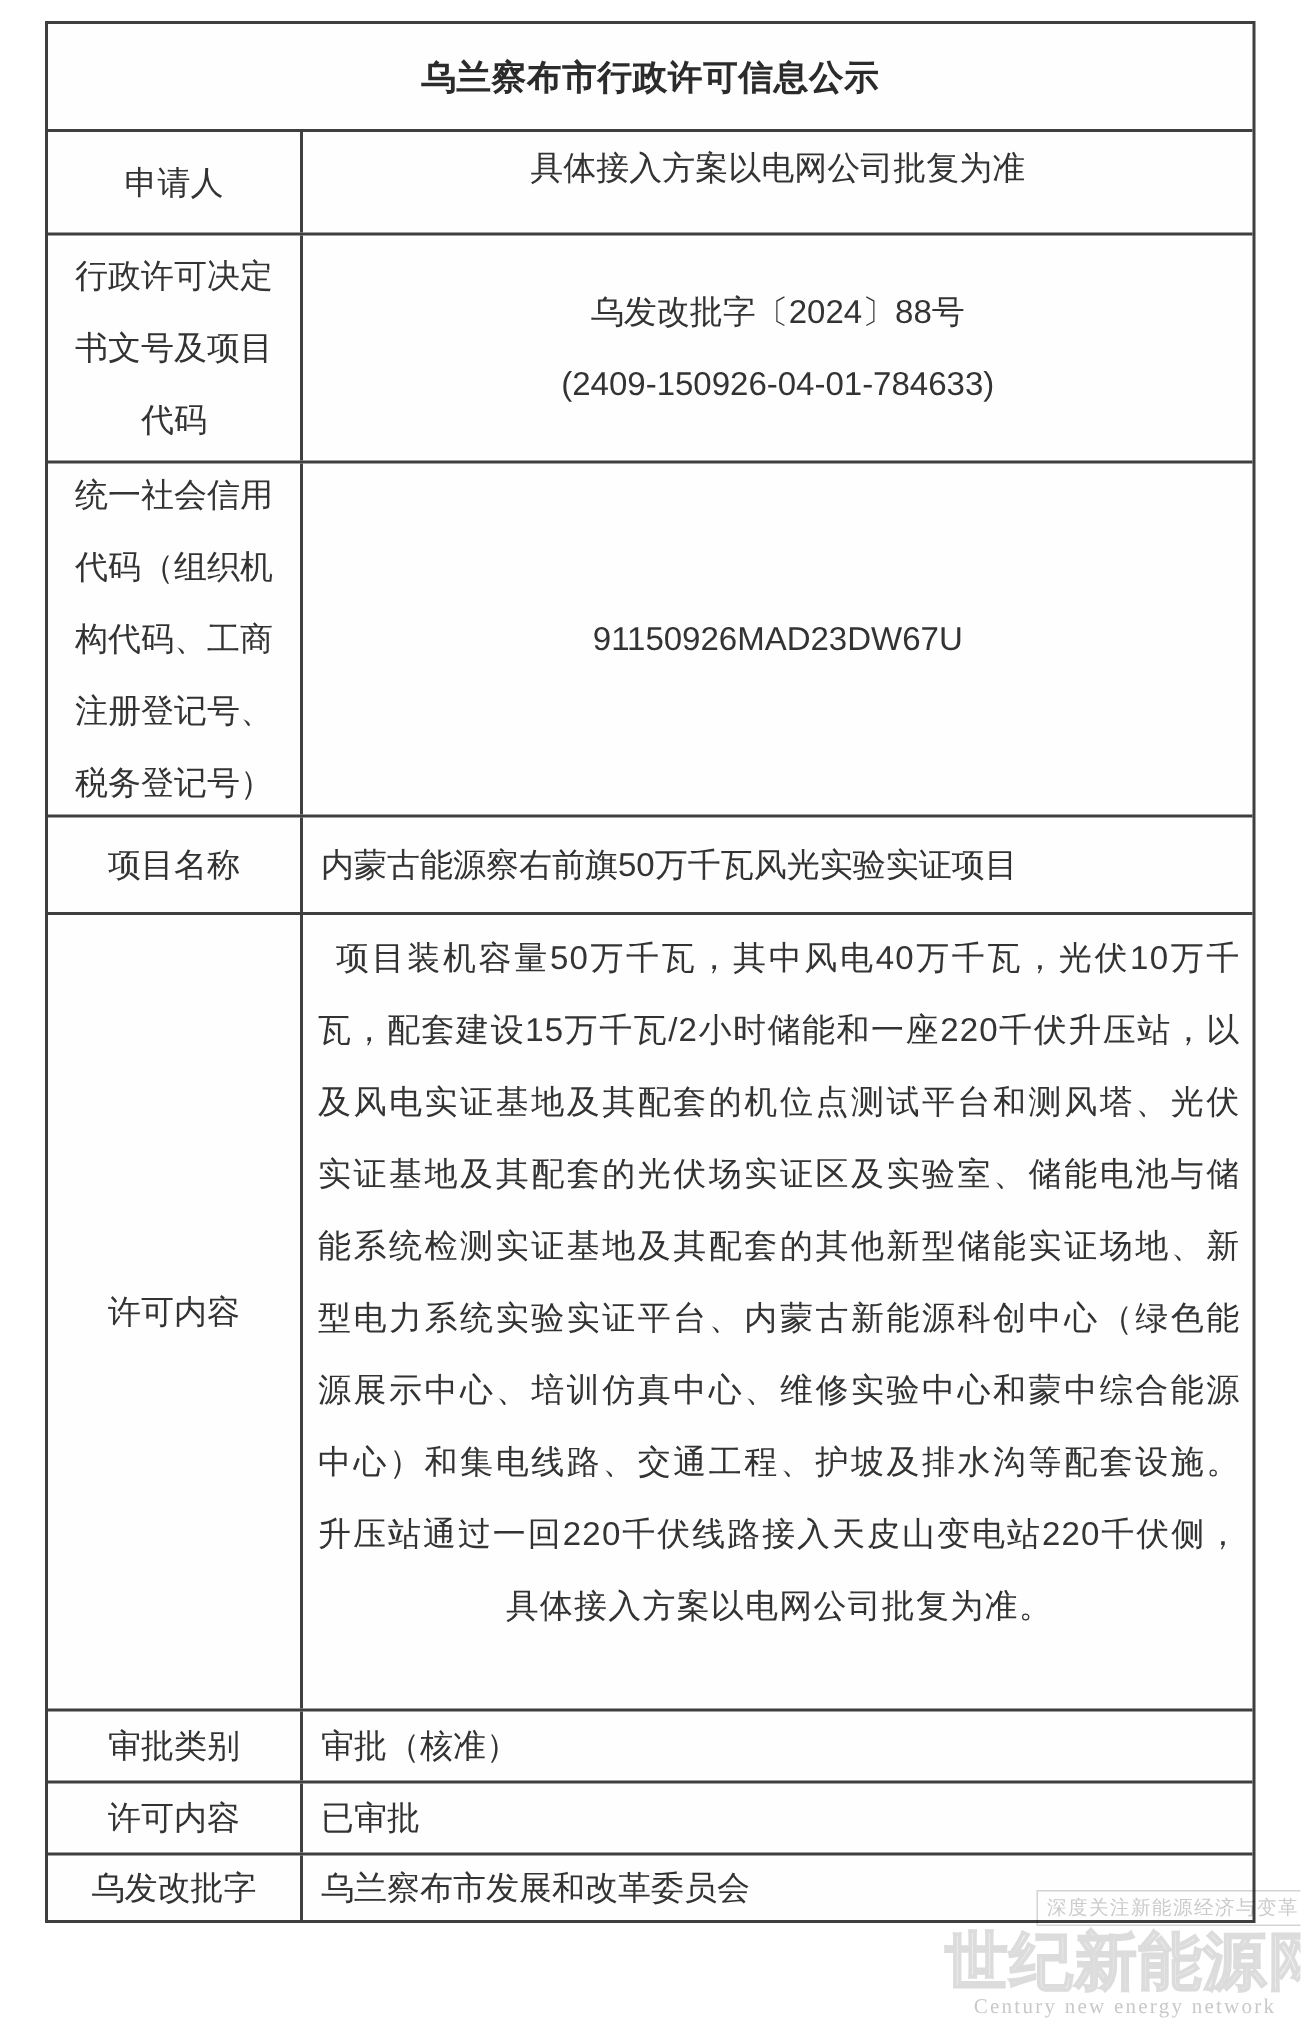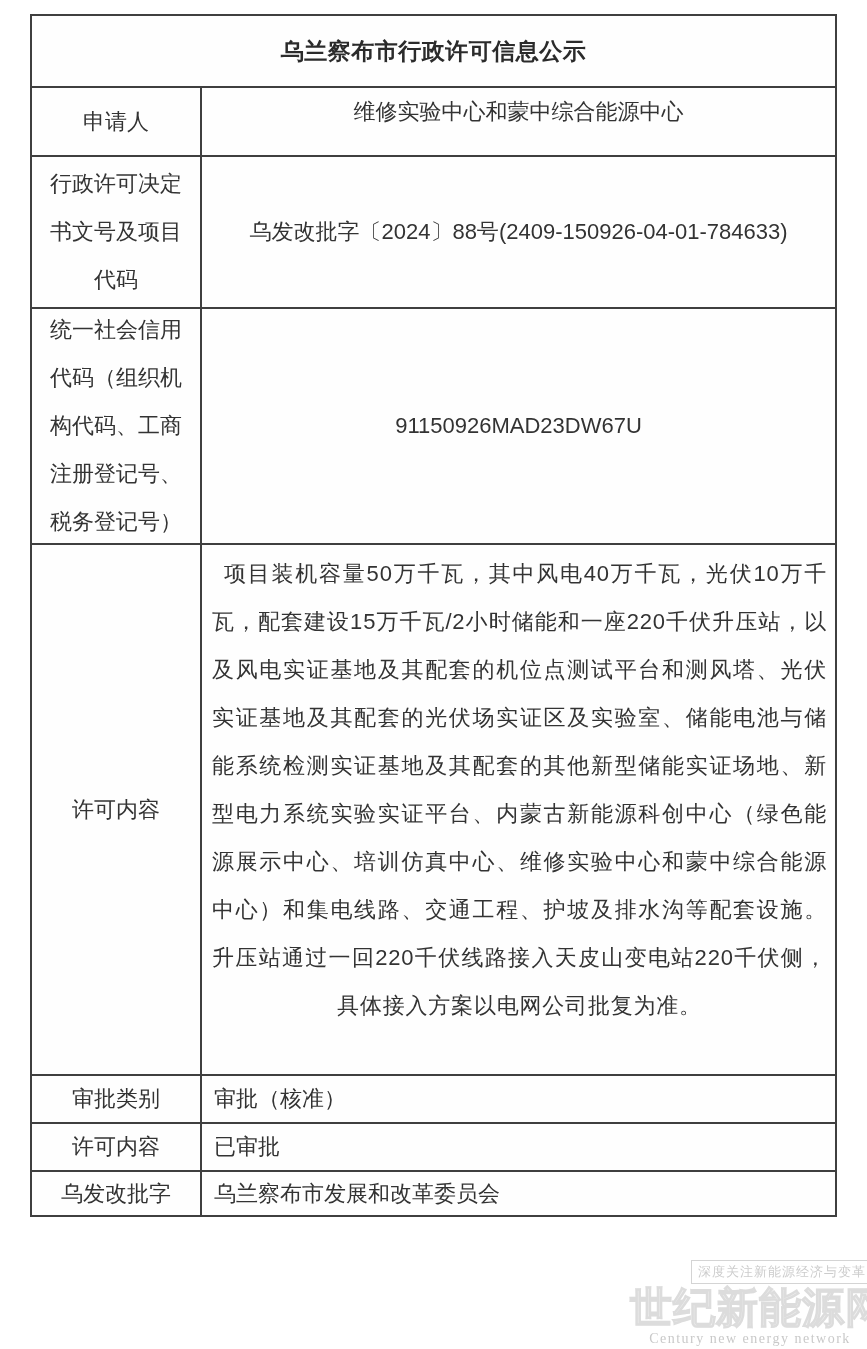--- a/index.html
+++ b/index.html
@@ -33,21 +33,21 @@
   .row-applicant       { height:69px; }
   .row-decision        { height:152px; }
   .row-credit          { height:236px; }
   .row-project-name    { height:65px; }
   .row-permit-content  { height:531px; }
   .row-approval-type   { height:48px; }
   .row-current-status  { height:48px; }
   .row-authority       { height:45px; }
 
   .v-topcenter { display:flex; justify-content:center; align-items:flex-start; padding-top:9px; }
-  .v-center-col { display:flex; justify-content:center; align-items:center; text-align:center; }
+  .v-center-col { display:flex; flex-direction:column; justify-content:center; align-items:center; text-align:center; }
   .v-center-col .vline { line-height:48px; }
   .v-middle-left { display:flex; align-items:center; padding-left:12px; }
   .v-middle-center { display:flex; align-items:center; justify-content:center; }
 
   .permit-text {
     padding:5px 8px 0 10px;
     line-height:48px;
     letter-spacing:0.8px;
     text-align:justify;
     text-align-last:center;
@@ -83,39 +83,45 @@
 
 <div class="doc-table">
 
   <div class="row title-row">
     <div class="doc-title">乌兰察布市行政许可信息公示</div>
   </div>
 
   <div class="row row-applicant">
     <div class="label-cell">申请人</div>
     <div class="value-cell v-topcenter">
-      <span>维修实验中心和蒙中综合能源中心</span>
+      <span>具体接入方案以电网公司批复为准</span>
     </div>
   </div>
 
   <div class="row row-decision">
     <div class="label-cell">行政许可决定书文号及项目代码</div>
     <div class="value-cell v-center-col">
       <div class="vline">乌发改批字〔2024〕88号</div>
       <div class="vline">(2409-150926-04-01-784633)</div>
     </div>
   </div>
 
   <div class="row row-credit">
     <div class="label-cell">统一社会信用代码（组织机构代码、工商注册登记号、税务登记号）</div>
     <div class="value-cell v-middle-center">
       <span>91150926MAD23DW67U</span>
     </div>
   </div>
 
+  <div class="row row-project-name">
+    <div class="label-cell">项目名称</div>
+    <div class="value-cell v-middle-left">
+      <span>内蒙古能源察右前旗50万千瓦风光实验实证项目</span>
+    </div>
+  </div>
 
   <div class="row row-permit-content">
     <div class="label-cell">许可内容</div>
     <div class="value-cell">
       <div class="permit-text">项目装机容量50万千瓦，其中风电40万千瓦，光伏10万千瓦，配套建设15万千瓦/2小时储能和一座220千伏升压站，以及风电实证基地及其配套的机位点测试平台和测风塔、光伏实证基地及其配套的光伏场实证区及实验室、储能电池与储能系统检测实证基地及其配套的其他新型储能实证场地、新型电力系统实验实证平台、内蒙古新能源科创中心（绿色能源展示中心、培训仿真中心、维修实验中心和蒙中综合能源中心）和集电线路、交通工程、护坡及排水沟等配套设施。升压站通过一回220千伏线路接入天皮山变电站220千伏侧，具体接入方案以电网公司批复为准。</div>
     </div>
   </div>
 
   <div class="row row-approval-type">
     <div class="label-cell">审批类别</div>

